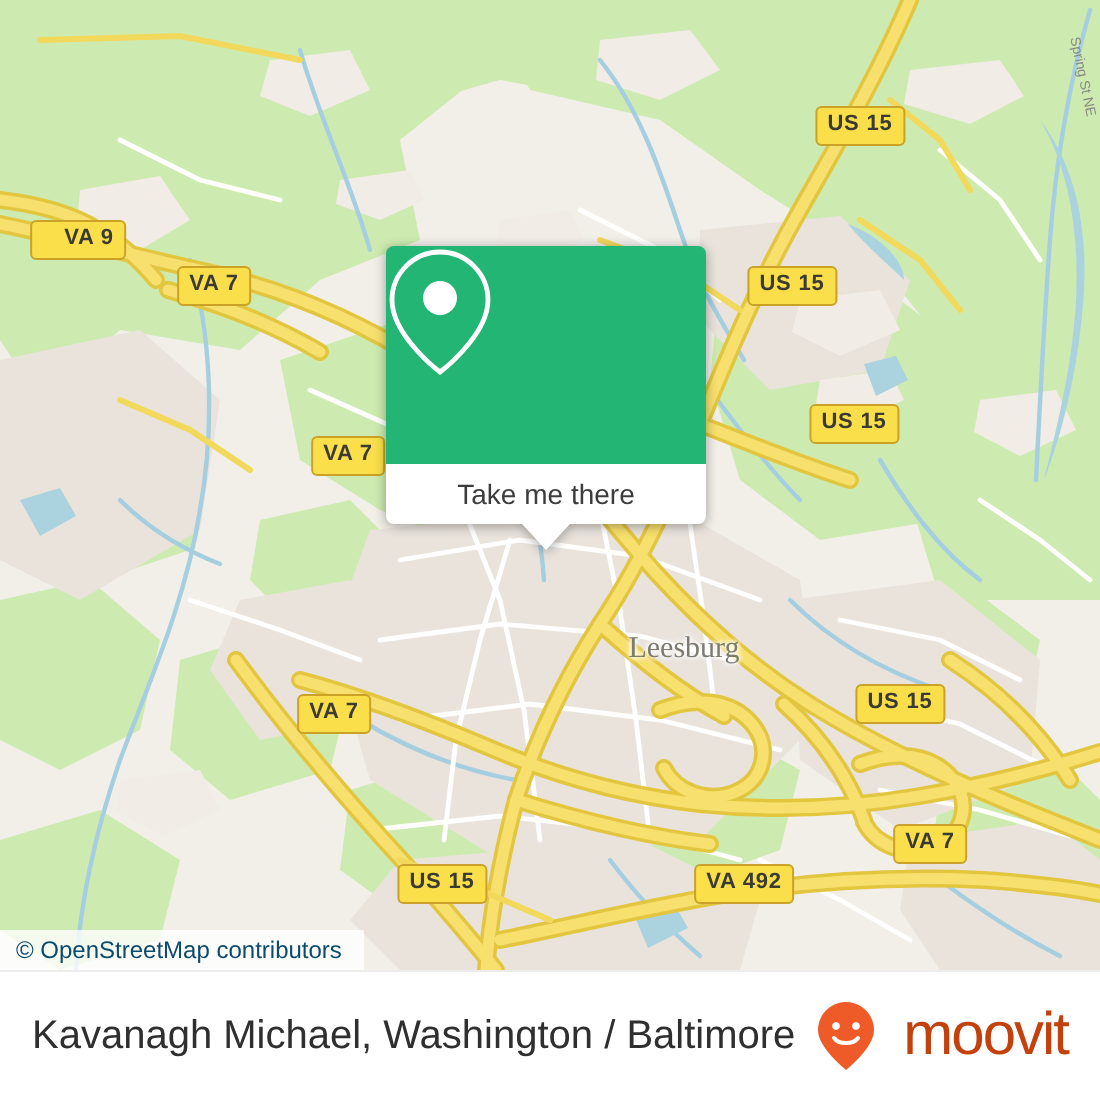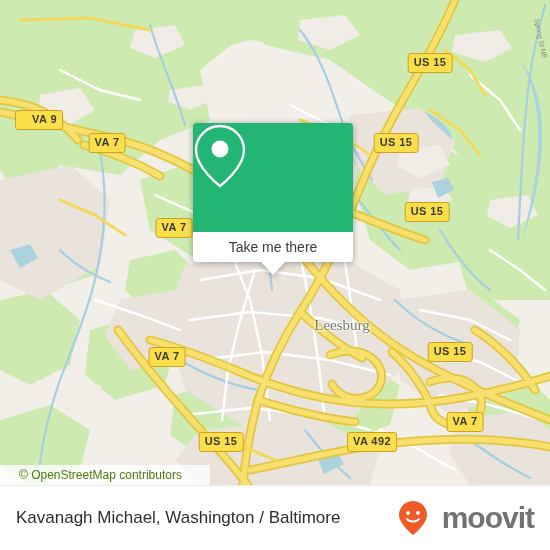--- a/index.html
+++ b/index.html
@@ -34,32 +34,32 @@
   #popup-head{height:109px;background:#22b573;border-radius:4px 4px 0 0;
               display:flex;align-items:center;justify-content:center;}
   #popup-foot{height:30px;background:#fff;border-radius:0 0 4px 4px;
               display:flex;align-items:center;justify-content:center;
               color:#3c3c3c;font-size:14px;}
   #popup-tail{position:absolute;left:50%;top:139px;margin-left:-12px;
               width:0;height:0;border-left:12px solid transparent;
               border-right:12px solid transparent;border-top:13px solid #fff;}
 
   
-  #attrib{position:absolute;left:0;top:465px;width:210px;height:20px;
-          background:rgba(255,255,255,.78);color:#4d7c0f;font-size:12px;
-          display:flex;align-items:center;padding-left:19px;box-sizing:border-box;}
+  #attrib{position:absolute;left:0;top:465px;width:182px;height:20px;
+          background:rgba(255,255,255,.78);color:#0c4a6e;font-size:12px;
+          display:flex;align-items:center;padding-left:8px;box-sizing:border-box;}
 
   
   #bottombar{position:absolute;left:0;top:485px;width:550px;height:65px;
              background:#fff;display:flex;align-items:center;
              justify-content:space-between;padding:0 16px;box-sizing:border-box;
              border-top:1px solid #ececec;}
-  #caption{color:#2f2f2f;font-size:17px;white-space:nowrap;}
+  #caption{color:#2f2f2f;font-size:20px;white-space:nowrap;}
   #logo{display:flex;align-items:center;gap:2px;}
-  #logo-word{color:#737373;font-size:30px;font-weight:bold;letter-spacing:-1px;
+  #logo-word{color:#c2410c;font-size:30px;font-weight:normal;letter-spacing:-1px;
              line-height:1;margin-left:12px;}
 </style>
 </head>
 <body>
 
 <div id="app">
 
   <div id="map">
 
     <svg width="550" height="485" viewBox="0 0 550 485">

